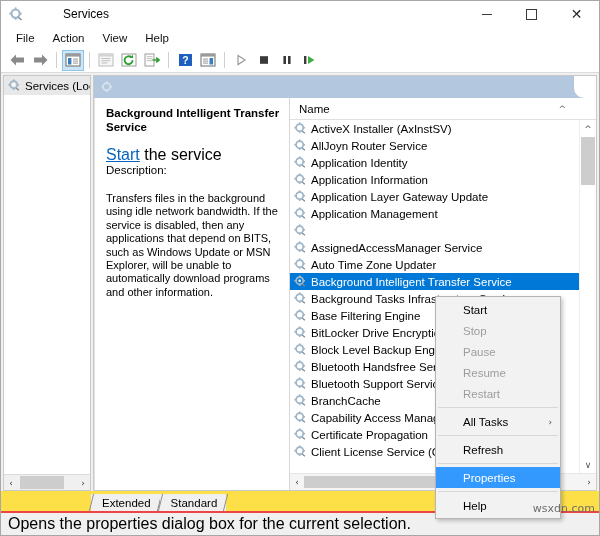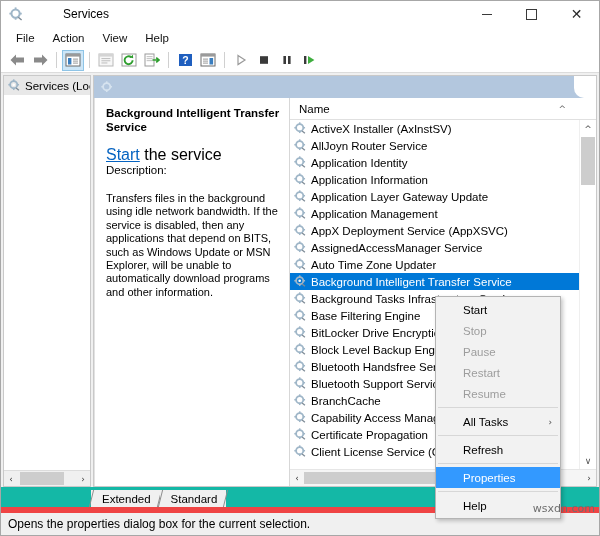--- a/index.html
+++ b/index.html
@@ -316,21 +316,21 @@
     display: flex;
     align-items: center;
   }
   .lh-track { flex: 1; height: 16px; position: relative; }
   .lh-thumb { position: absolute; top: 2px; bottom: 2px; background: #cdcdcd; }
 
   
   .tabsrow {
     height: 20px;
     flex: none;
-    background: #14b8a6;
+    background: #fde047;
     display: flex;
     align-items: flex-end;
     padding-left: 90px;
     position: relative;
   }
   .tabs {
     display: flex;
     align-items: flex-end;
     height: 18px;
   }
@@ -359,25 +359,25 @@
     width: 8px;
     border-right: 1px solid #8d8d8d;
     transform: skewX(-14deg);
   }
 
   
   .statusbar {
     height: 22px;
     flex: none;
     background: #f0f0f0;
-    border-top: 6px solid #ef4444;
+    border-top: 2px solid #ef4444;
     display: flex;
     align-items: center;
     padding-left: 7px;
-    font-size: 12px;
+    font-size: 16px;
     color: #000;
     position: relative;
   }
 
   
   .ctxmenu {
     position: absolute;
     left: 434px;
     top: 295px;
     width: 124px;
@@ -725,21 +725,20 @@
                         <circle cx="7" cy="7" r="1.6" fill="#ffffff"></circle>
                         <g fill="#9fb6c8">
                           <rect x="6.1" y="0.4" width="1.9" height="2.3"></rect>
                           <rect x="6.1" y="11.3" width="1.9" height="2.3"></rect>
                           <rect x="0.4" y="6.1" width="2.3" height="1.9"></rect>
                           <rect x="11.3" y="6.1" width="2.3" height="1.9"></rect>
                         </g>
                         <rect x="10.4" y="10.4" width="4.6" height="1.5" transform="rotate(40 10.4 10.4)" fill="#7e8b96"></rect>
                       </svg>
                     </span>
-                    <span class="row-label">AppX Deployment Service (AppXSVC)</span>
                   </div>
                   <div class="row">
                     <span>
                       <svg width="13" height="13" viewBox="0 0 16 16">
                         <circle cx="7" cy="7" r="4.4" fill="none" stroke="#9fb6c8" stroke-width="2.2"></circle>
                         <circle cx="7" cy="7" r="1.6" fill="#ffffff"></circle>
                         <g fill="#9fb6c8">
                           <rect x="6.1" y="0.4" width="1.9" height="2.3"></rect>
                           <rect x="6.1" y="11.3" width="1.9" height="2.3"></rect>
                           <rect x="0.4" y="6.1" width="2.3" height="1.9"></rect>
@@ -980,24 +979,24 @@
       <div class="ctx-item">
         <span>Start</span>
       </div>
       <div class="ctx-item disabled">
         <span>Stop</span>
       </div>
       <div class="ctx-item disabled">
         <span>Pause</span>
       </div>
       <div class="ctx-item disabled">
+        <span>Resume</span>
+      </div>
+      <div class="ctx-item disabled">
         <span>Restart</span>
-      </div>
-      <div class="ctx-item disabled">
-        <span>Resume</span>
       </div>
       <div class="ctx-sep"></div>
       <div class="ctx-item">
         <span>All Tasks</span>
         <span class="ctx-arrow">›</span>
       </div>
       <div class="ctx-sep"></div>
       <div class="ctx-item">
         <span>Refresh</span>
       </div>

